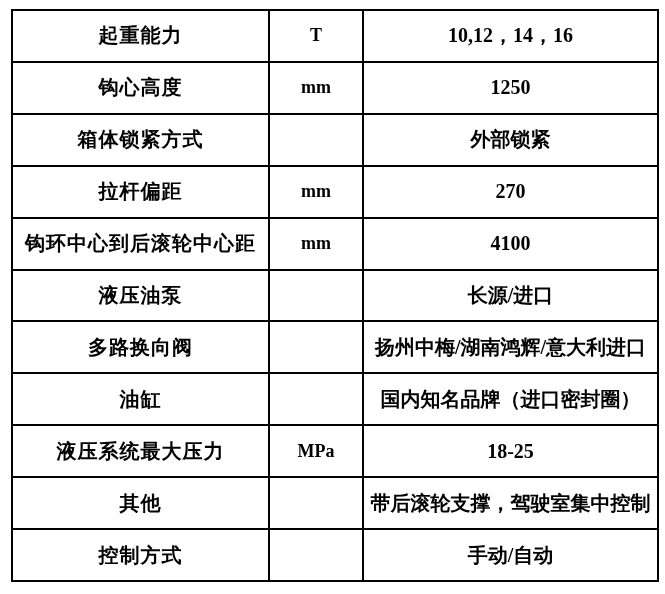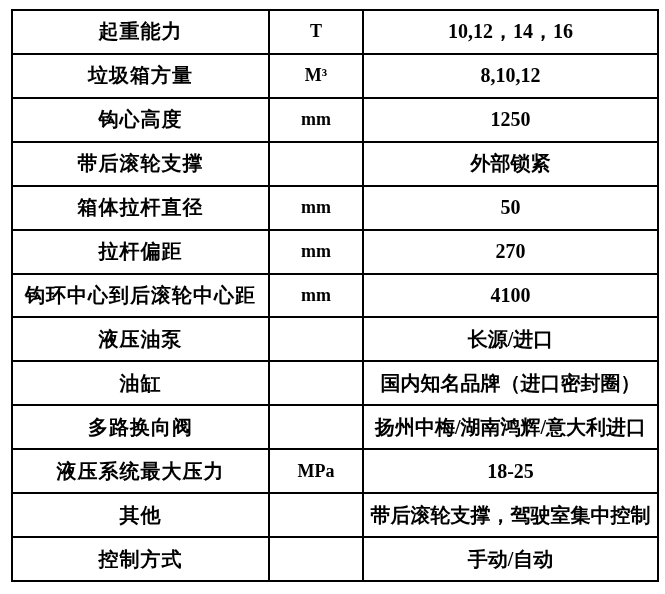--- a/index.html
+++ b/index.html
@@ -67,63 +67,53 @@
       <col class="col-unit">
       <col class="col-value">
     </colgroup>
     <tbody>
       <tr>
         <td class="c-label">起重能力</td>
         <td class="c-unit">T</td>
         <td class="c-value">10,12，14，16</td>
       </tr>
       <tr>
-        <td class="c-label">垃圾箱方量</td>
-        <td class="c-unit">M³</td>
-        <td class="c-value">8,10,12</td>
-      </tr>
-      <tr>
         <td class="c-label">钩心高度</td>
         <td class="c-unit">mm</td>
         <td class="c-value">1250</td>
       </tr>
       <tr>
-        <td class="c-label">带后滚轮支撑</td>
+        <td class="c-label">箱体锁紧方式</td>
         <td class="c-unit"></td>
         <td class="c-value">外部锁紧</td>
-      </tr>
-      <tr>
-        <td class="c-label">箱体拉杆直径</td>
-        <td class="c-unit">mm</td>
-        <td class="c-value">50</td>
       </tr>
       <tr>
         <td class="c-label">拉杆偏距</td>
         <td class="c-unit">mm</td>
         <td class="c-value">270</td>
       </tr>
       <tr>
         <td class="c-label">钩环中心到后滚轮中心距</td>
         <td class="c-unit">mm</td>
         <td class="c-value">4100</td>
       </tr>
       <tr>
         <td class="c-label">液压油泵</td>
         <td class="c-unit"></td>
         <td class="c-value">长源/进口</td>
       </tr>
       <tr>
+        <td class="c-label">多路换向阀</td>
+        <td class="c-unit"></td>
+        <td class="c-value">扬州中梅/湖南鸿辉/意大利进口</td>
+      </tr>
+      <tr>
         <td class="c-label">油缸</td>
         <td class="c-unit"></td>
         <td class="c-value">国内知名品牌（进口密封圈）</td>
-      </tr>
-      <tr>
-        <td class="c-label">多路换向阀</td>
-        <td class="c-unit"></td>
-        <td class="c-value">扬州中梅/湖南鸿辉/意大利进口</td>
       </tr>
       <tr>
         <td class="c-label">液压系统最大压力</td>
         <td class="c-unit">MPa</td>
         <td class="c-value">18-25</td>
       </tr>
       <tr>
         <td class="c-label">其他</td>
         <td class="c-unit"></td>
         <td class="c-value">带后滚轮支撑，驾驶室集中控制</td>

